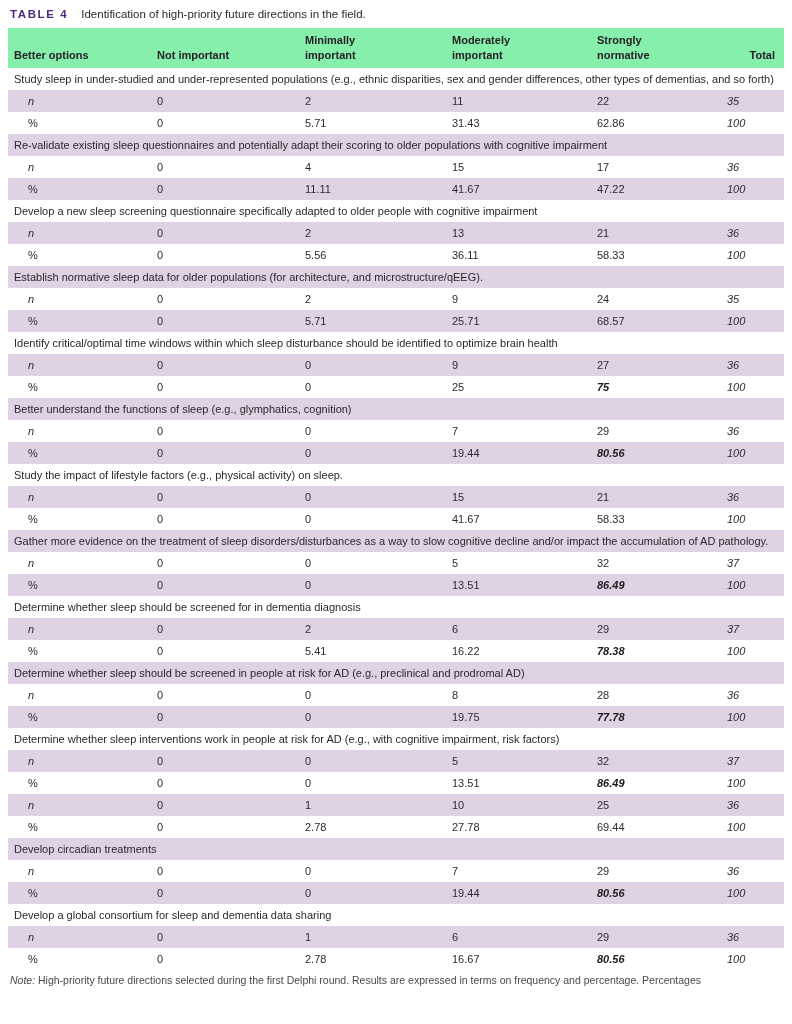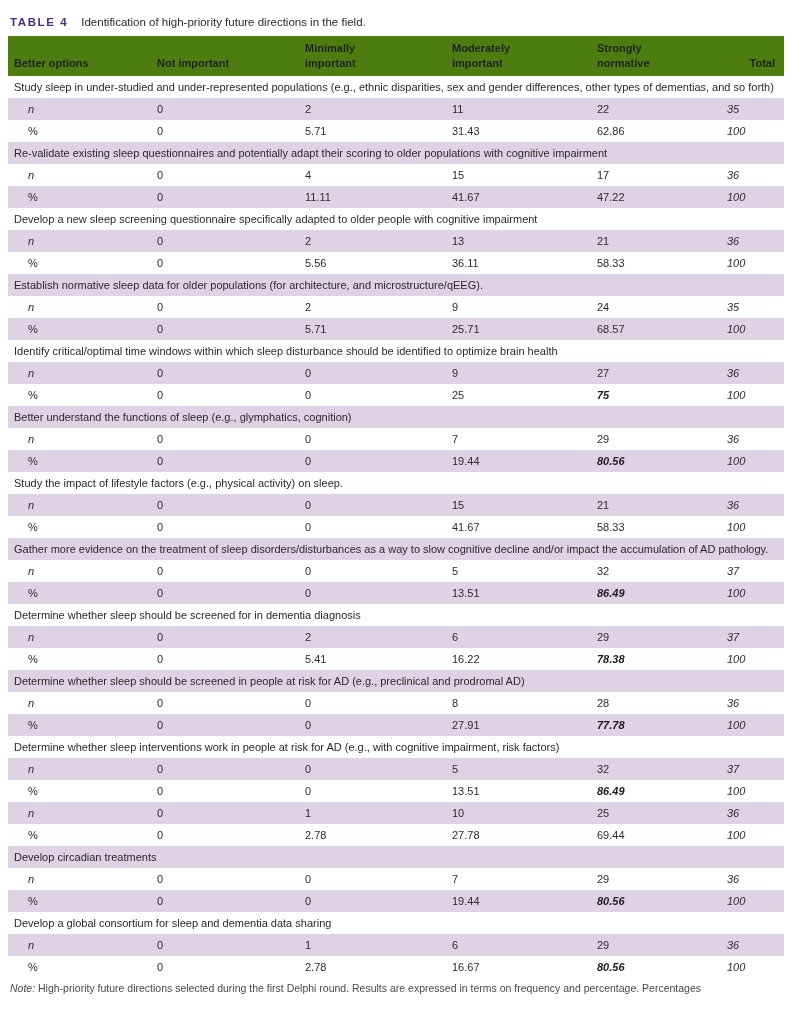--- a/index.html
+++ b/index.html
@@ -8,21 +8,21 @@
     background: #ffffff;
   }
   body {
     width: 792px;
     height: 1024px;
     overflow: hidden;
     font-family: "Liberation Sans", sans-serif;
     -webkit-font-smoothing: antialiased;
   }
   .page {
-    padding: 12px 8px;
+    padding: 4px 8px;
   }
   .caption-row {
     padding: 4px 2px 6px 2px;
     font-size: 11.5px;
     line-height: 13px;
     height: 14px;
   }
   .tbl-label {
     color: #4e2a7e;
     font-weight: bold;
@@ -33,21 +33,21 @@
     margin-left: 13px;
   }
   table.priority {
     border-collapse: collapse;
     table-layout: fixed;
     width: 776px;
     font-size: 11px;
     color: #2e2b2d;
   }
   thead th {
-    background: #4d7c0f;
+    background: #86efac;
     font-weight: bold;
     color: #262226;
     text-align: left;
     vertical-align: bottom;
     padding: 5px 6px 5px 6px;
     line-height: 15px;
     white-space: pre-line;
   }
   thead th.total-col {
     text-align: right;
@@ -301,21 +301,21 @@
           <td>0</td>
           <td>0</td>
           <td>8</td>
           <td>28</td>
           <td class="total">36</td>
         </tr>
         <tr>
           <td class="rowlabel">%</td>
           <td>0</td>
           <td>0</td>
-          <td>27.91</td>
+          <td>19.75</td>
           <td class="boldval">77.78</td>
           <td class="total">100</td>
         </tr>
         <tr class="qrow">
           <td colspan="6">Determine whether sleep interventions work in people at risk for AD (e.g., with cognitive impairment, risk factors)</td>
         </tr>
         <tr>
           <td class="rowlabel ital">n</td>
           <td>0</td>
           <td>0</td>

